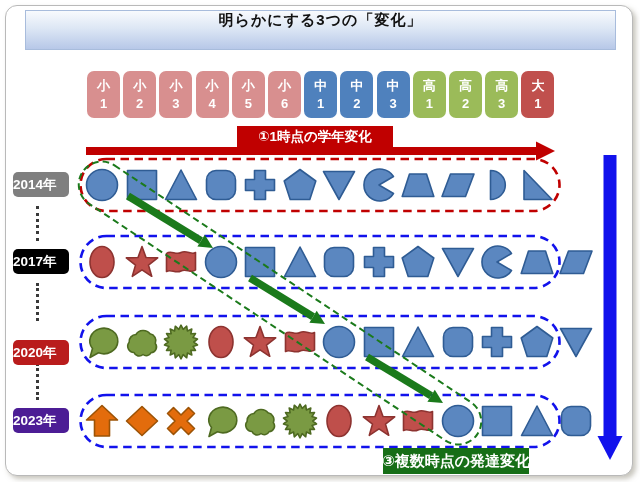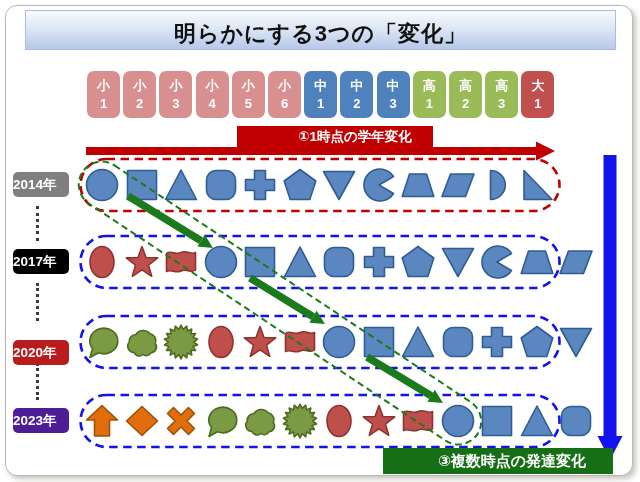--- a/index.html
+++ b/index.html
@@ -10,45 +10,45 @@
   .slide-frame{
     position:absolute;left:5px;top:5px;width:626px;height:469px;
     border:1px solid #b9b9b9;border-radius:12px;
     box-shadow:3px 3px 5px rgba(145,142,125,.5);
     background:#fff;
   }
   .title-bar{
     position:absolute;left:25px;top:10px;width:589px;height:38px;
     background:linear-gradient(#f8fafd 0%,#dde7f5 45%,#b7c8e8 100%);
     border:1px solid #a8bcdc;
-    display:flex;align-items:flex-end;justify-content:center;
-    font-size:22px;font-weight:bold;color:#111;letter-spacing:1px;
+    display:flex;align-items:flex-start;justify-content:center;
+    font-size:15px;font-weight:bold;color:#111;letter-spacing:1px;
   }
   .grade-box{
     position:absolute;top:71px;width:33px;height:47px;border-radius:7px;
     color:#fff;font-size:13px;font-weight:bold;text-align:center;
     white-space:pre-line;line-height:1.35;padding-top:6px;box-sizing:border-box;
   }
   .year-label{
     position:absolute;left:13px;width:56px;height:25px;border-radius:5px;
     color:#fff;font-size:13.5px;font-weight:bold;line-height:25px;
     z-index:4;
   }
   .dots{
     position:absolute;left:36px;width:0;border-left:3px dotted #3a3a3a;z-index:1;
   }
   .shape{position:absolute;z-index:2;}
   #overlay{position:absolute;left:0;top:0;width:640px;height:482px;z-index:3;pointer-events:none;}
   .tag-label{
     position:absolute;color:#fff;font-weight:bold;z-index:5;
     display:flex;align-items:center;justify-content:center;white-space:nowrap;
   }
-  #label-grade-change{left:237px;top:126px;width:156px;height:21px;font-size:13.5px;padding-left:40px;}
+  #label-grade-change{left:237px;top:126px;width:156px;height:21px;font-size:13.5px;}
   #label-era-change{left:427px;top:209px;width:127px;height:23px;font-size:12.5px;}
-  #label-dev-change{left:383px;top:448px;width:202px;height:26px;font-size:15px;padding-left:28px;}
+  #label-dev-change{left:383px;top:448px;width:146px;height:26px;font-size:15px;}
 </style>
 </head>
 <body>
 
 <div class="canvas">
   <div class="slide-frame"></div>
 
   <div class="title-bar">
     <span>明らかにする3つの「変化」</span>
   </div>

